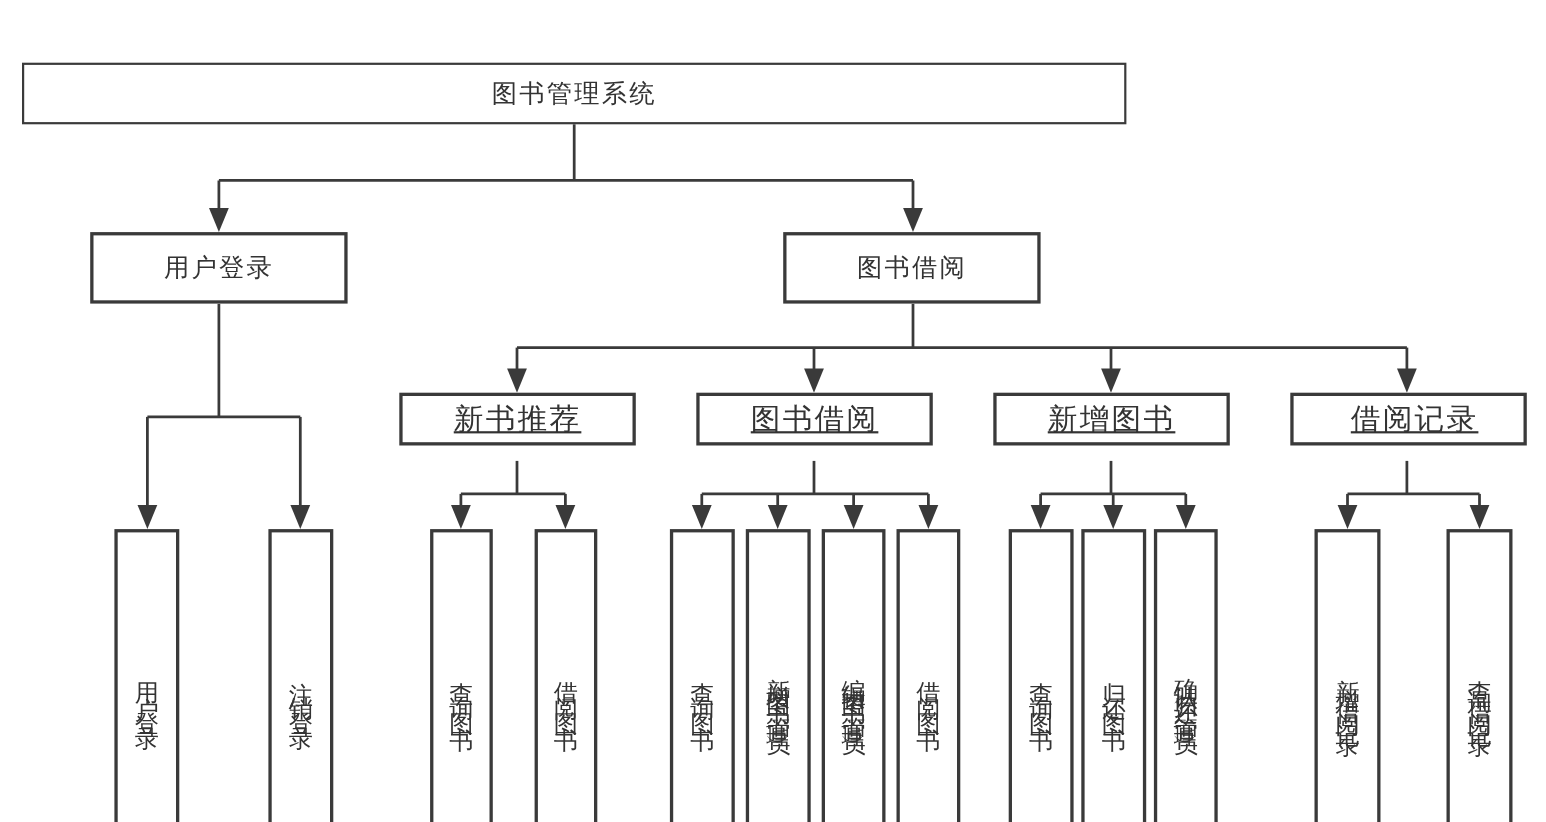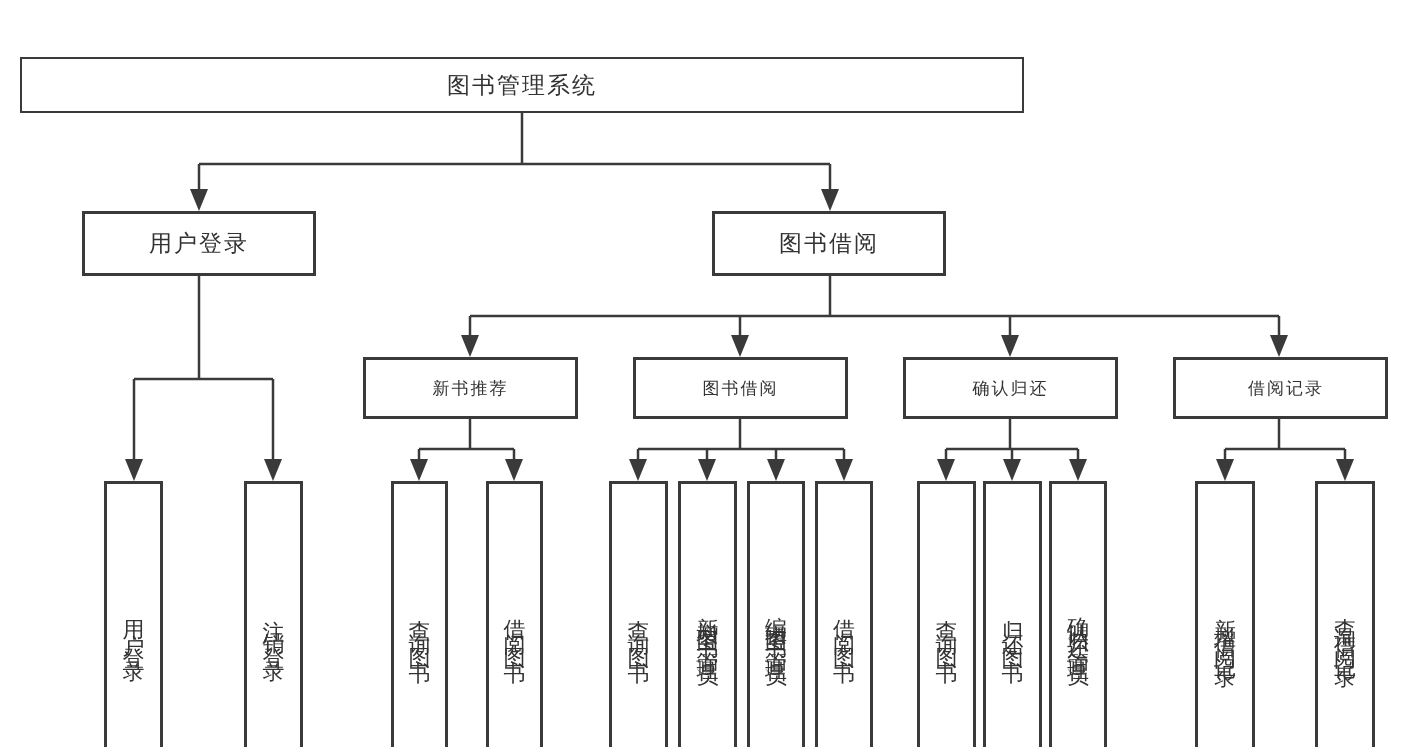--- a/index.html
+++ b/index.html
@@ -45,23 +45,24 @@
     top: 167px;
     width: 234px; height: 65px;
     font-size: 23px;
     letter-spacing: 2px;
   }
   .node-user-login   { left: 82px;  }
   .node-book-mgmt    { left: 712px; }
 
   .node-l3 {
     top: 313px;
-    width: 215px; height: 62px;
-    font-size: 17px;
+    width: 215px; height: 48px;
+    font-size: 27px;
     letter-spacing: 2px;
+    text-decoration: underline;
   }
   .node-new-book      { left: 363px;  }
   .node-book-borrow   { left: 633px;  }
   .node-current-borrow{ left: 903px;  }
   .node-borrow-record { left: 1173px; padding-left: 11px; }
 
   .leaf {
     position: absolute;
     top: 437px;
     width: 59px; height: 298px;
@@ -167,21 +168,21 @@
     <span>图书借阅</span>
   </div>
 
   <div class="node node-l3 node-new-book">
     <span>新书推荐</span>
   </div>
   <div class="node node-l3 node-book-borrow">
     <span>图书借阅</span>
   </div>
   <div class="node node-l3 node-current-borrow">
-    <span>确认归还</span>
+    <span>新增图书</span>
   </div>
   <div class="node node-l3 node-borrow-record">
     <span>借阅记录</span>
   </div>
 
   <div class="leaf" style="left:104px">
     <span class="vtext sp-wide">用户登录</span>
   </div>
   <div class="leaf" style="left:244px">
     <span class="vtext sp-wide">注销登录</span>

